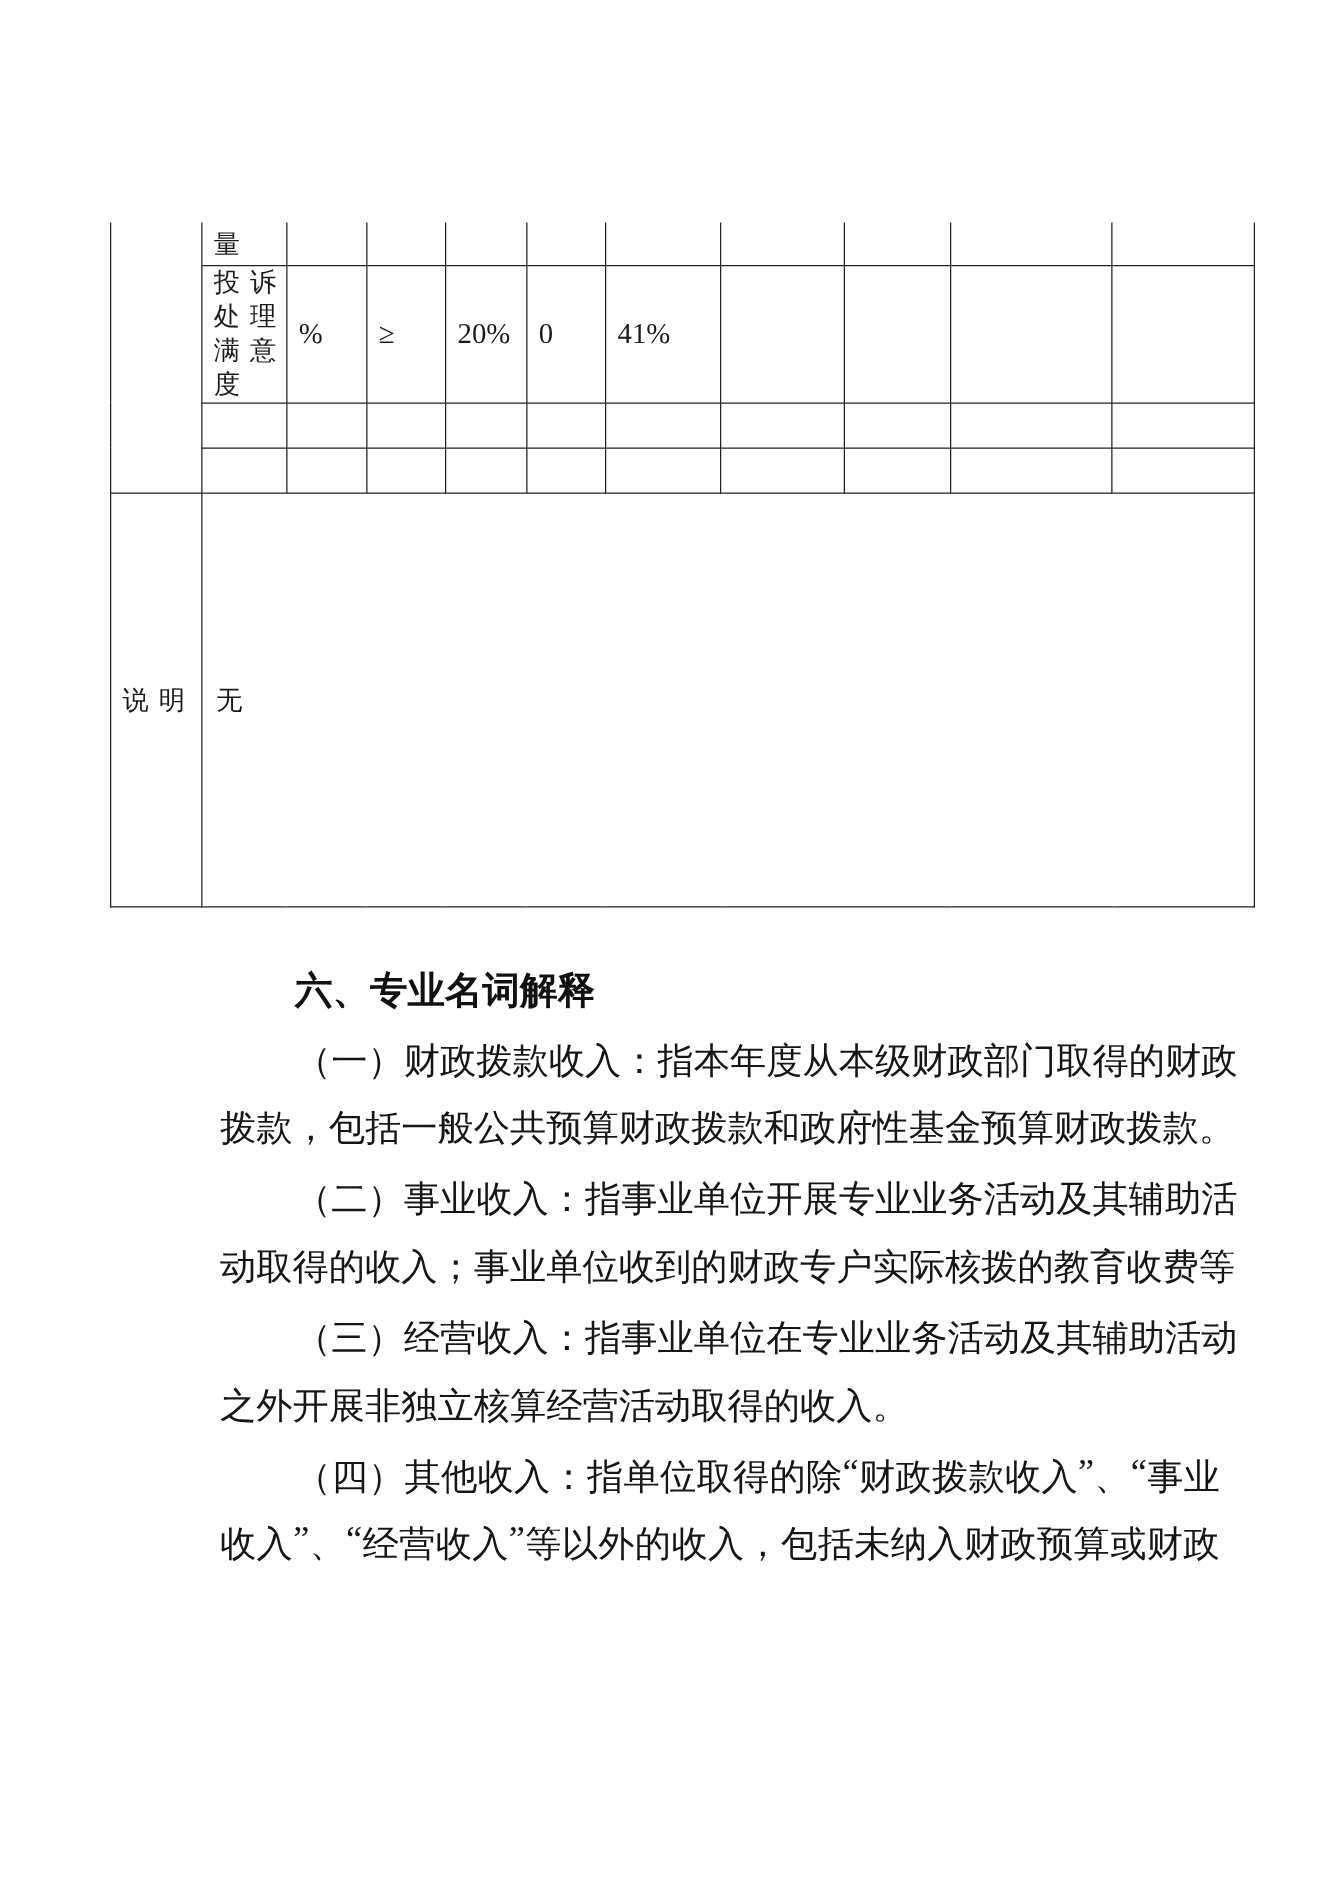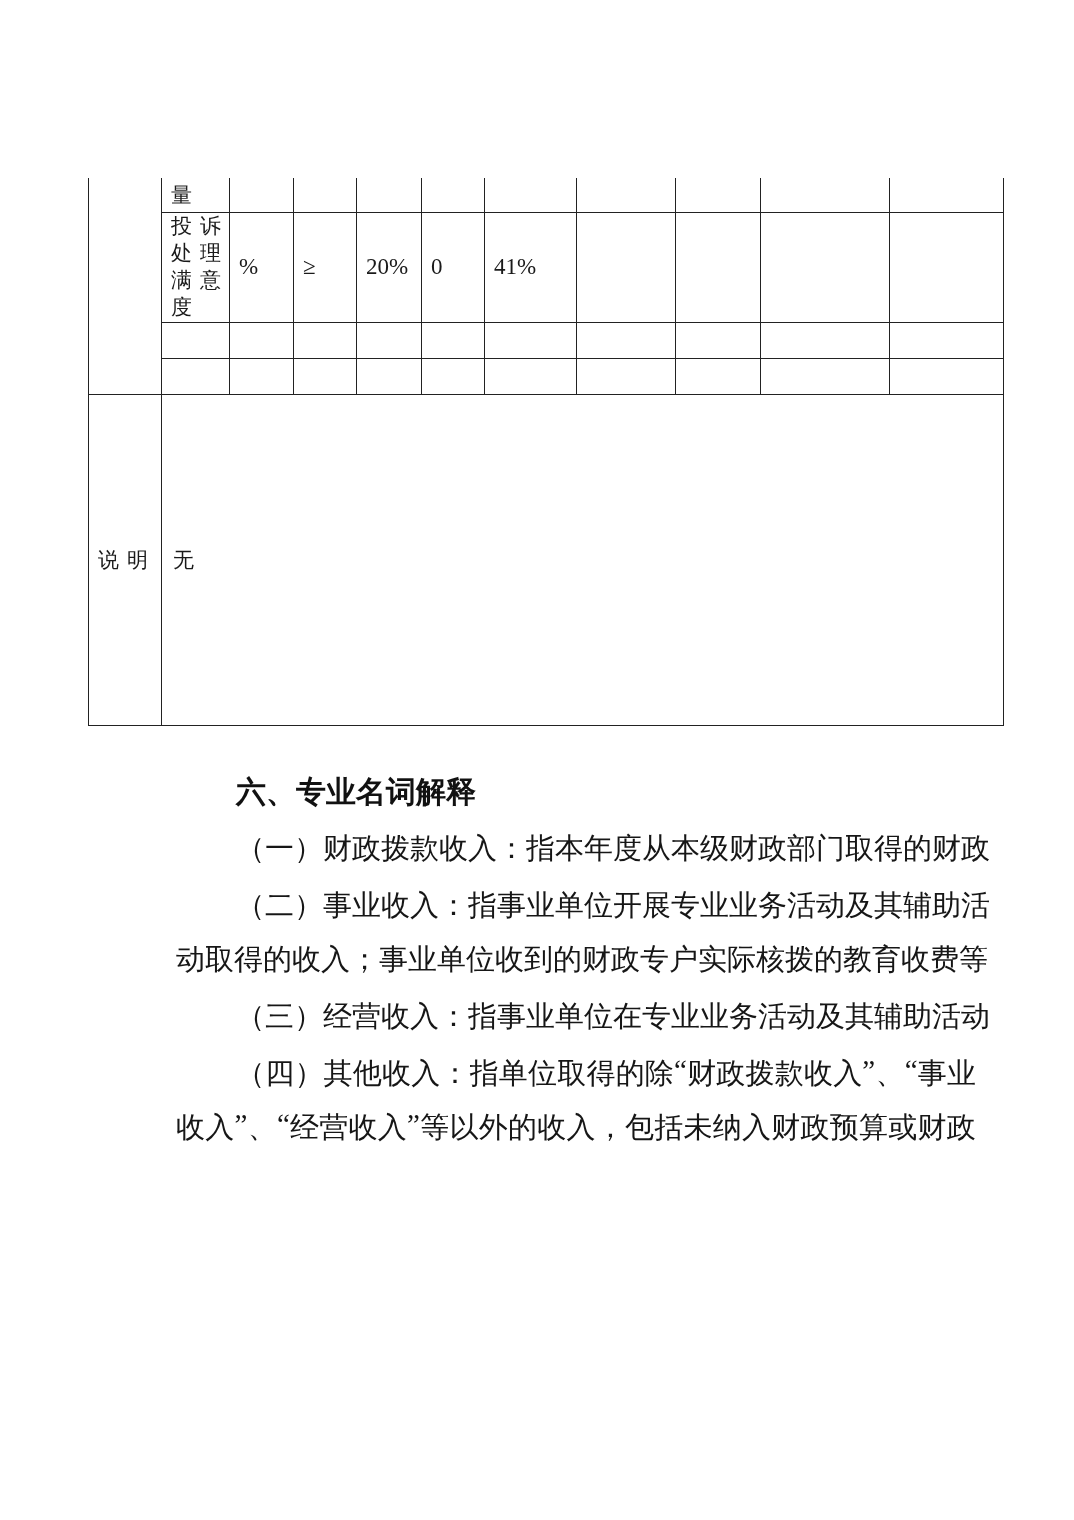--- a/index.html
+++ b/index.html
@@ -182,20 +182,23 @@
               <span>政</span>
               <span>部</span>
               <span>门</span>
               <span>取</span>
               <span>得</span>
               <span>的</span>
               <span>财</span>
               <span>政</span>
             </div>
           </div>
+          <div class="line">
+            <span class="plain">拨款，包括一般公共预算财政拨款和政府性基金预算财政拨款。</span>
+          </div>
         </div>
         <div class="para">
           <div class="line first">
             <div class="jline">
               <span>（</span>
               <span>二</span>
               <span>）</span>
               <span>事</span>
               <span>业</span>
               <span>收</span>
@@ -278,20 +281,23 @@
               <span>活</span>
               <span>动</span>
               <span>及</span>
               <span>其</span>
               <span>辅</span>
               <span>助</span>
               <span>活</span>
               <span>动</span>
             </div>
           </div>
+          <div class="line">
+            <span class="plain">之外开展非独立核算经营活动取得的收入。</span>
+          </div>
         </div>
         <div class="para">
           <div class="line first">
             <div class="jline">
               <span>（</span>
               <span>四</span>
               <span>）</span>
               <span>其</span>
               <span>他</span>
               <span>收</span>

